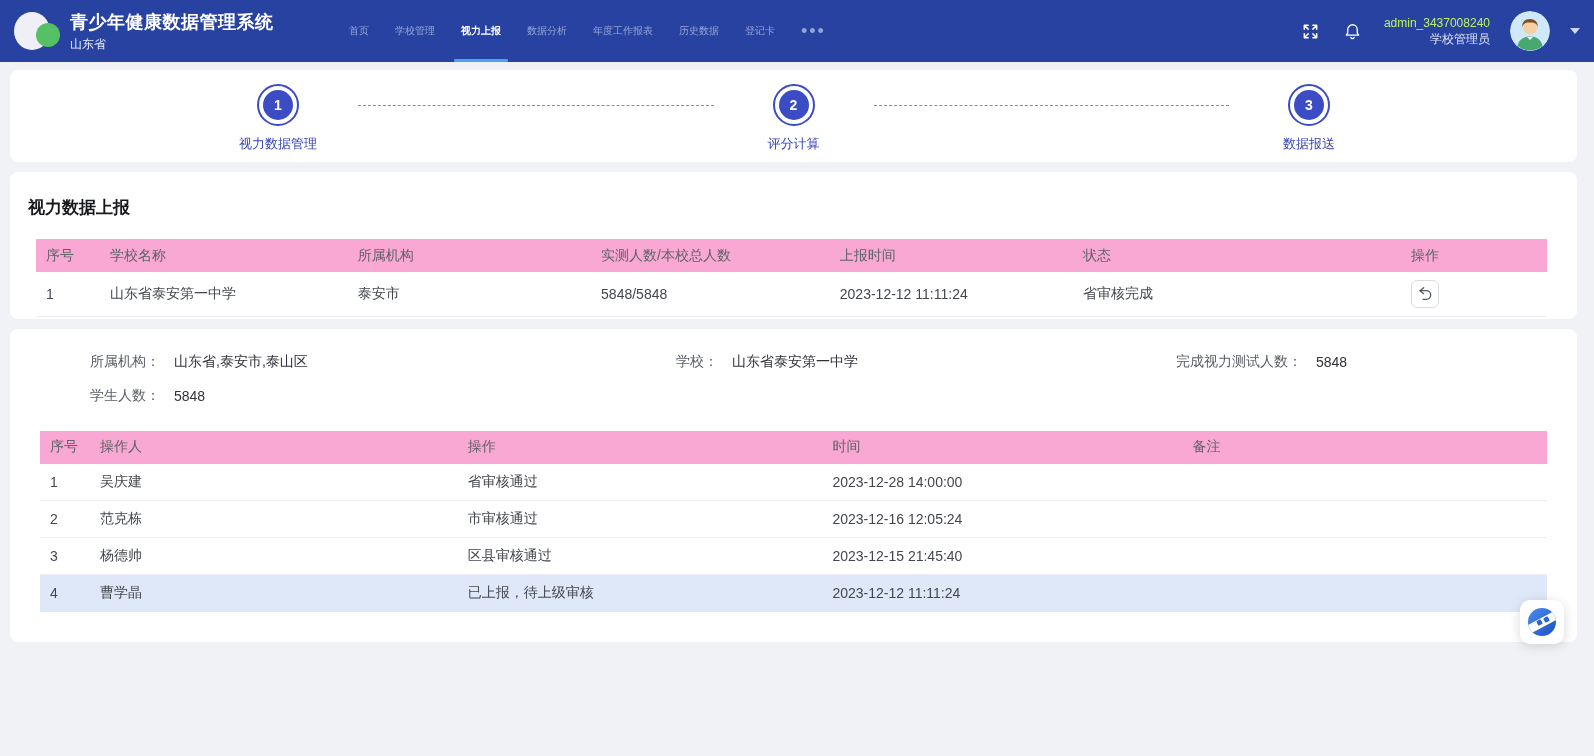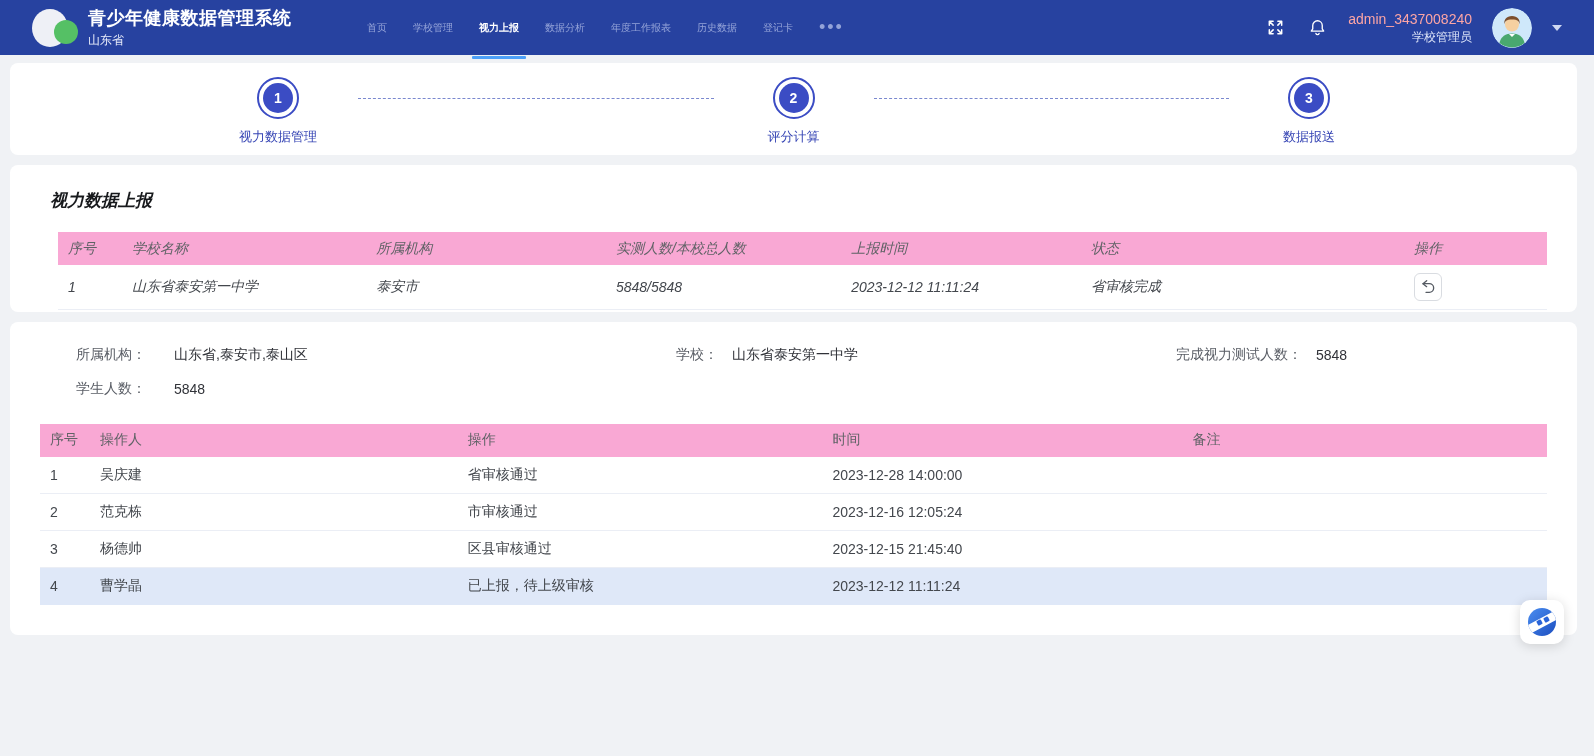--- a/index.html
+++ b/index.html
@@ -1,78 +1,78 @@
 <!DOCTYPE html>
 <html><head>
 <meta charset="utf-8">
 <style>
   * { margin:0; padding:0; box-sizing:border-box; }
   html,body { width:1594px; height:756px; overflow:hidden; background:#f0f2f5;
     font-family:"Liberation Sans","DejaVu Sans",sans-serif; }
 
   
-  .topbar { height:55px; background:#2742a0; display:flex; align-items:center; padding:0 32px; }
+  .topbar { height:62px; background:#2742a0; display:flex; align-items:center; padding:0 14px; }
   .brand { display:flex; align-items:center; gap:10px; min-width:280px; }
   .logo { position:relative; width:46px; height:42px; }
   .logo-white { position:absolute; left:0; top:2px; width:36px; height:38px; border-radius:50%; background:#eef0f6; }
   .logo-green { position:absolute; left:22px; top:13px; width:24px; height:24px; border-radius:50%; background:#55c065; }
   .brand-text .t1 { color:#fff; font-size:18px; font-weight:bold; letter-spacing:.5px; }
   .brand-text .t2 { color:#e8ecfa; font-size:12px; margin-top:2px; }
 
   .nav { display:flex; align-items:stretch; height:62px; margin-left:42px; }
   .nav-item { position:relative; display:flex; align-items:center; padding:0 13px;
     font-size:10px; color:rgba(214,223,250,.62); cursor:pointer; white-space:nowrap; }
   .nav-item.active { color:#fff; font-weight:bold; }
   .nav-item.active::after { content:""; position:absolute; left:6px; right:6px; bottom:0;
     height:3px; background:#4da0f7; border-radius:1px; }
   .nav-more { font-size:18px; letter-spacing:2px; }
 
   .top-right { margin-left:auto; display:flex; align-items:center; gap:20px; }
   .icon-btn { width:22px; height:22px; display:flex; align-items:center; justify-content:center; cursor:pointer; }
   .user-block { text-align:right; line-height:1.35; }
-  .user-name { color:#fca5a5; font-size:14px; }
+  .user-name { color:#bef264; font-size:12px; }
   .user-role { color:#dde4f8; font-size:12px; }
   .avatar { width:40px; height:40px; border-radius:50%; overflow:hidden; flex:0 0 auto; cursor:pointer; }
   .caret { width:0; height:0; border-left:5px solid transparent; border-right:5px solid transparent;
     border-top:6px solid #cfd8f2; cursor:pointer; }
 
   
   .page { padding:8px 17px 0 10px; }
   .card { background:#fff; border-radius:8px; margin-bottom:10px; }
 
   
   .stepper { height:92px; display:flex; align-items:flex-start; padding:14px 200px 0 200px; }
   .step { width:136px; display:flex; flex-direction:column; align-items:center; cursor:pointer; }
   .step-circle { width:42px; height:42px; border-radius:50%; border:2px solid #3b4cc4; background:#fff;
     display:flex; align-items:center; justify-content:center; }
   .step-inner { width:30px; height:30px; border-radius:50%; background:#3b4cc4; color:#fff;
     font-size:14px; font-weight:bold; display:flex; align-items:center; justify-content:center; }
   .step-label { margin-top:9px; font-size:13px; color:#3544b4; font-weight:500; white-space:nowrap; }
   .step-line { flex:1; border-top:1px dashed #7a88cf; margin:21px 12px 0 12px; }
 
   
-  .card-report { padding:22px 30px 2px 48px;font-style:italic; }
+  .card-report { padding:22px 30px 2px 26px; }
   .section-title { font-size:17px; font-weight:bold; color:#17191c; margin:2px 0 20px -8px; }
   table { width:100%; border-collapse:collapse; table-layout:fixed; font-size:14px; }
   thead th { background:#f9a8d4; color:#606266; font-weight:normal; text-align:left;
     height:33px; padding:0 10px; overflow:hidden; white-space:nowrap; }
   tbody td { color:#43474d; padding:0 10px; border-bottom:1px solid #ebeef5;
     overflow:hidden; white-space:nowrap; }
   .tbl-report tbody td { height:44px; }
   .tbl-log tbody td { height:37px; }
   .tbl-log tr.highlight td { background:#dfe8f8; border-bottom-color:#dfe8f8; }
   .undo-btn { width:28px; height:28px; border:1px solid #d9dce1; border-radius:6px; background:#fff;
     display:flex; align-items:center; justify-content:center; cursor:pointer; }
 
   
   .card-detail { padding:24px 30px 30px 30px; }
   .info-grid { display:grid; grid-template-columns:600px 500px 1fr; row-gap:16px; padding-left:36px; margin-bottom:26px; }
   .info-item { display:flex; align-items:center; font-size:14px; }
   .info-label { color:#5a5e66; }
-  .info-label.w80 { width:84px; }
+  .info-label.w80 { width:84px; text-align:right; }
   .info-value { color:#303238; font-weight:500; margin-left:14px; }
 
   
   .fab { position:fixed; right:30px; top:600px; width:44px; height:44px; background:#fff; border-radius:10px;
     box-shadow:0 2px 12px rgba(0,0,0,.15); display:flex; align-items:center; justify-content:center; cursor:pointer; }
   .fab-logo { position:relative; width:28px; height:28px; border-radius:50%; overflow:hidden;
     background:linear-gradient(135deg,#4a8df0,#1d4fc0); }
   .fab-band { position:absolute; left:-3px; top:10px; width:34px; height:9px; background:#fff;
     border-radius:5px; transform:rotate(-28deg); }
   .fab-sq1,.fab-sq2 { position:absolute; width:5px; height:5px; background:#2a64d8; border-radius:1px; }

